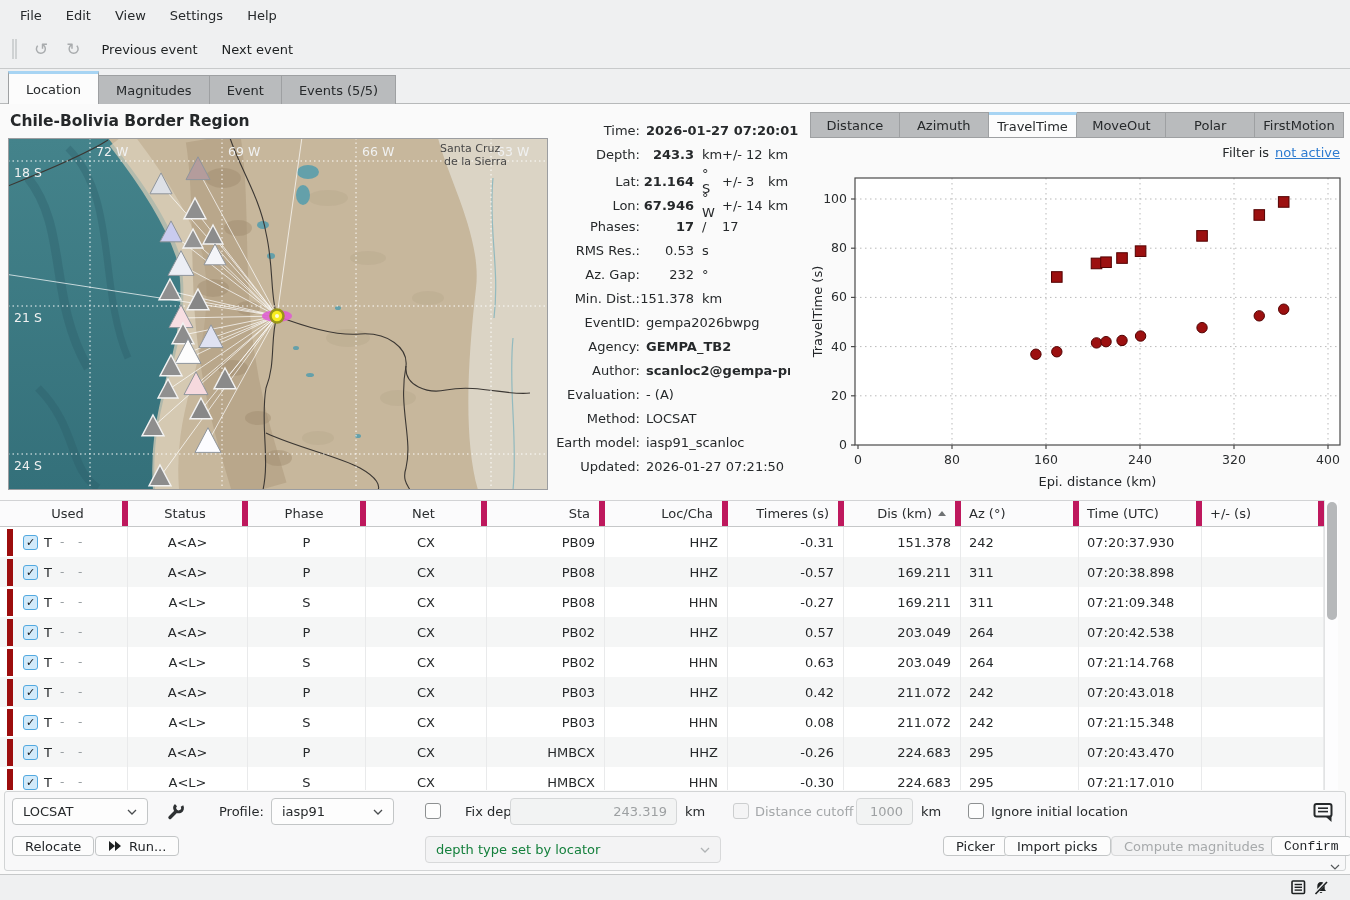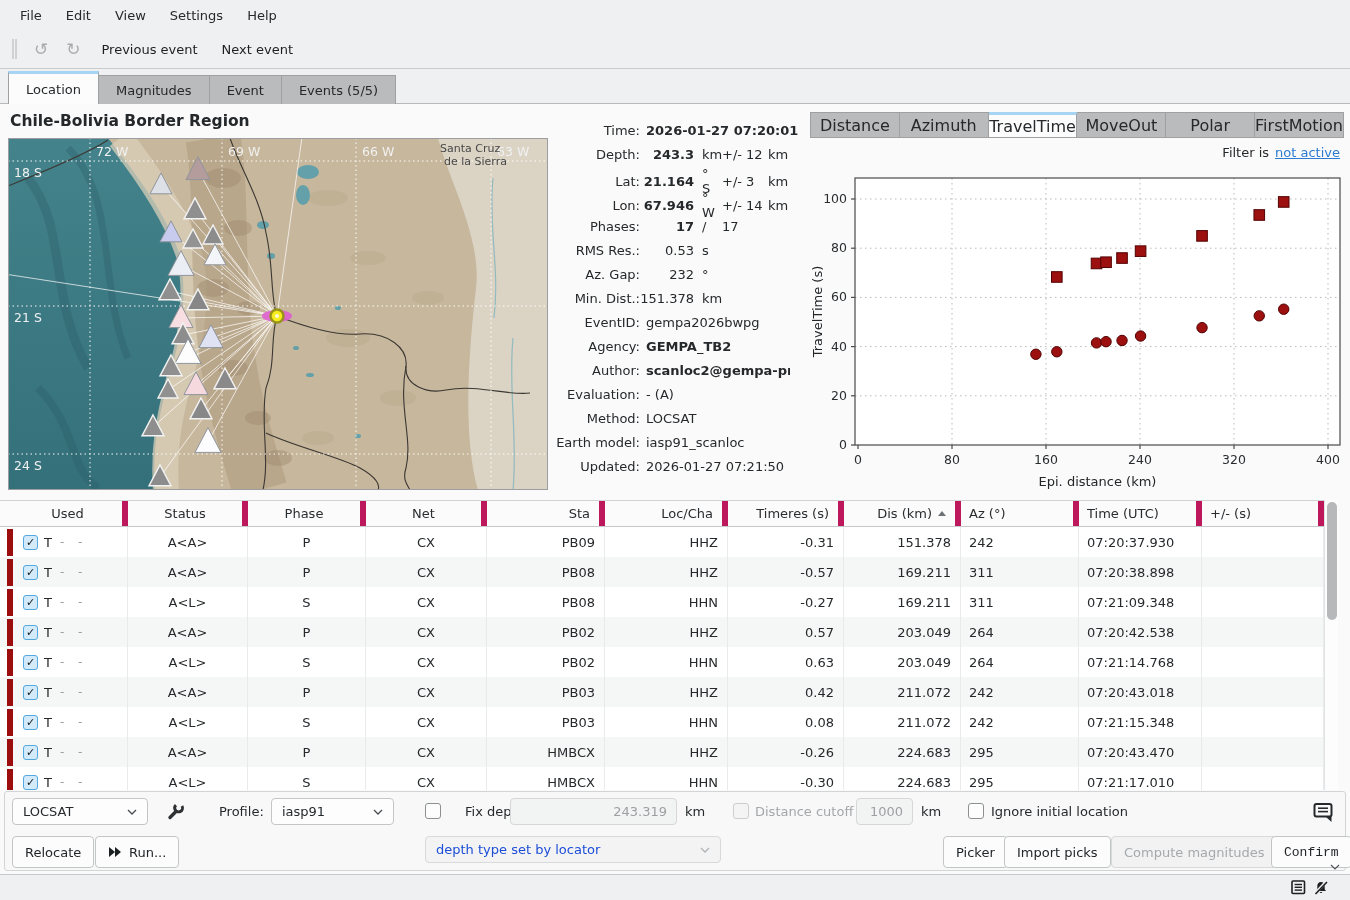--- a/index.html
+++ b/index.html
@@ -37,21 +37,21 @@
   .info-row .val.wide{grid-column:2 / 6;text-align:left;padding-left:6px;white-space:nowrap;}
   .info-row .unit{padding-left:4px;}
   .info-row .err{padding-left:2px;}
   .info-row .eru{padding-left:4px;}
   .info-row .b{font-weight:bold;}
   #details{}
   #details .val2{grid-column:2 / 6;text-align:left;padding-left:6px;white-space:nowrap;overflow:hidden;max-width:158px;}
 
   
   #plot-tabs{position:absolute;left:810px;top:8px;width:534px;height:26px;display:flex;}
-  .ptab{flex:1;display:flex;align-items:center;justify-content:center;background:#b9bbbd;border:1px solid #9ea0a2;border-left:none;font-size:16px;}
+  .ptab{flex:1;display:flex;align-items:center;justify-content:center;background:#b9bbbd;border:1px solid #9ea0a2;border-left:none;font-size:13px;}
   .ptab:first-child{border-left:1px solid #9ea0a2;}
   .ptab.active{background:#fcfcfc;border-top:3px solid #a7d4f3;}
   #filter-line{position:absolute;right:10px;top:41px;font-size:13px;}
   #filter-line .lnk{color:#2d7bd0;text-decoration:underline;margin-left:6px;}
   #tt-plot{position:absolute;left:808px;top:66px;}
 
   
   #table{position:absolute;left:0;top:396px;width:1324px;height:290px;overflow:hidden;background:#fff;}
   .t-head,.t-row{display:grid;grid-template-columns:13px 115px 120px 118px 121px 118px 123px 116px 117px 118px 123px 122px;}
   .t-head{height:27px;background:#fbfbfc;border-top:1px solid #d2d3d5;border-bottom:1px solid #c6c8c9;}
@@ -69,27 +69,27 @@
   .flags{color:#9aa0a3;font-size:12px;margin-left:8px;letter-spacing:5px;}
   .sortcaret{width:0;height:0;border-left:4px solid transparent;border-right:4px solid transparent;border-bottom:5px solid #6f7274;margin-left:6px;}
   #vscroll{position:absolute;left:1324px;top:396px;width:14px;height:290px;background:#fdfdfe;border-left:1px solid #e2e3e4;}
   #vthumb{position:absolute;left:2px;top:2px;width:10px;height:118px;background:#b6b8ba;border-radius:5px;}
 
   
   #locpanel{position:absolute;left:4px;top:687px;width:1342px;height:80px;background:#f8f8f9;border:1px solid #d2d4d5;border-radius:3px;}
   .lp{position:absolute;}
   .combo{height:27px;background:#fdfdfd;border:1px solid #c3c6c7;border-radius:4px;display:flex;align-items:center;padding:0 10px;}
   .combo .cx-label{flex:1;}
-  .combo.disabled{background:#f3f3f4;color:#1d4ed8;border-color:#d8d9da;}
+  .combo.disabled{background:#f3f3f4;color:#15803d;border-color:#d8d9da;}
   .chev{margin-left:8px;flex:none;}
   .txt{line-height:27px;}
   .ckb{width:16px;height:16px;border:1px solid #8d9091;border-radius:3px;background:#fdfdfd;display:inline-block;}
   .ckb.disabled{border-color:#cccecf;background:#f4f4f5;}
   .inp{height:27px;background:#f2f3f3;border:1px solid #d5d7d8;border-radius:4px;color:#9da0a2;display:flex;align-items:center;justify-content:flex-end;padding:0 9px;}
-  .btn{height:32px;background:#fcfcfc;border:1px solid #c3c6c7;border-radius:4px;display:inline-flex;align-items:center;justify-content:flex-start;padding:0 12px;color:#232629;}
+  .btn{height:20px;background:#fcfcfc;border:1px solid #c3c6c7;border-radius:4px;display:inline-flex;align-items:center;justify-content:flex-start;padding:0 12px;color:#232629;}
   .btn.disabled{background:#f2f2f3;border-color:#d8d9da;color:#a6a9ab;}
   .dis-lbl{color:#a4a7a9;}
 
   
   #statusbar{position:absolute;left:0;bottom:0;width:1350px;height:26px;background:#eff0f1;border-top:1px solid #c6c8c9;}
   .sb-ic{position:absolute;top:5px;}
 </style>
 </head>
 <body>
 

